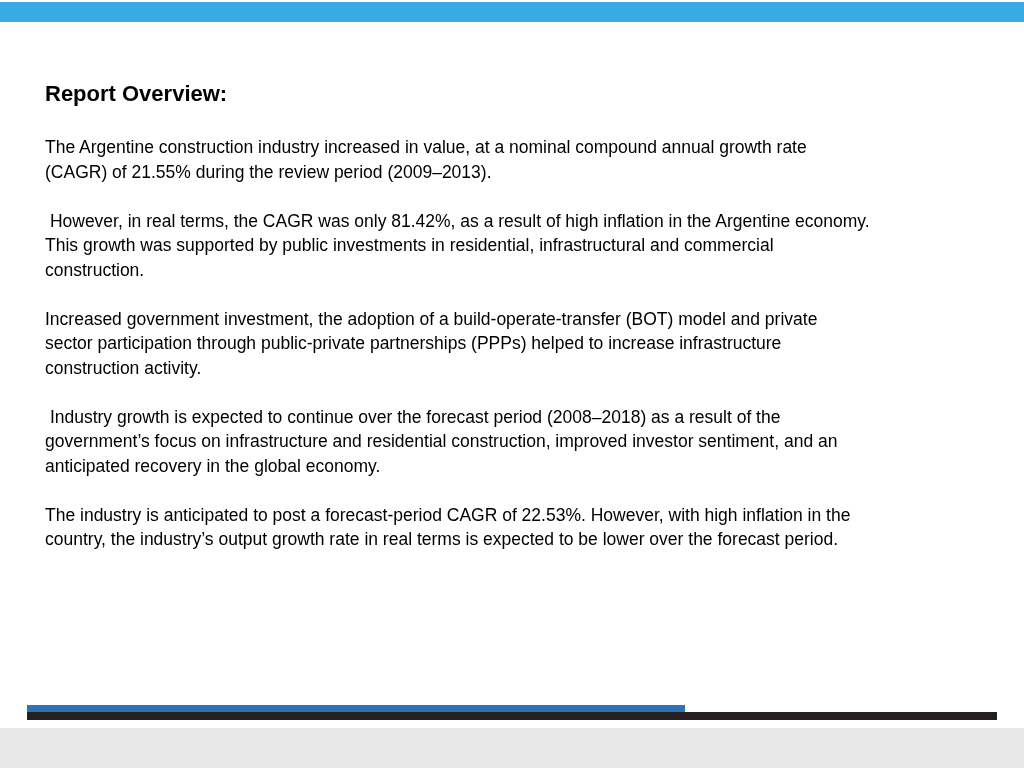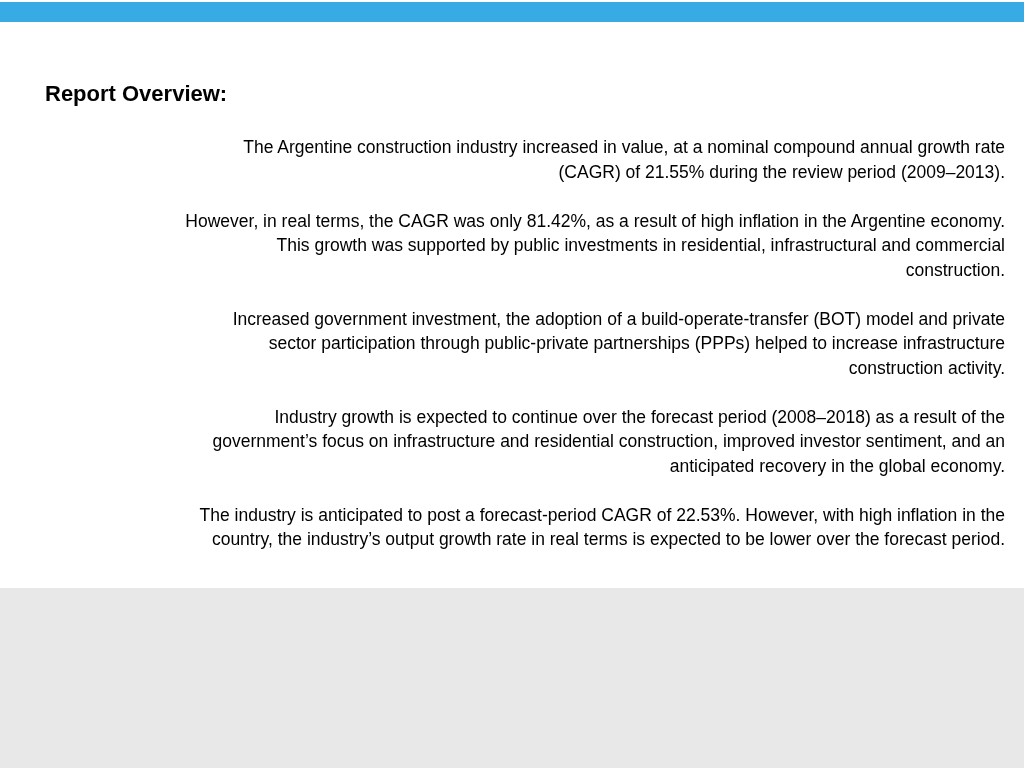--- a/index.html
+++ b/index.html
@@ -1,20 +1,20 @@
 <!DOCTYPE html>
 <html><head>
 <meta charset="utf-8">
 <style>
   * { margin: 0; padding: 0; box-sizing: border-box; }
   html, body { background: #e8e8e8; }
   .slide {
     position: relative;
     width: 1024px;
-    height: 588px;
+    height: 728px;
     background: #ffffff;
     overflow: hidden;
     font-family: "Liberation Sans", sans-serif;
     color: #000;
   }
   .top-bar {
     position: absolute;
     left: 0; top: 2px;
     width: 1024px; height: 20px;
     background: #38abe4;
@@ -30,21 +30,20 @@
     position: absolute;
     left: 45px; top: 135px;
     width: 960px;
     font-size: 17.5px;
     line-height: 24.5px;
     color: #000;
   }
   .content p {
     white-space: pre-wrap;
     margin-bottom: 24.5px;
-    text-align: right;
   }
   .footer-blue-bar {
     position: absolute;
     left: 27px; top: 705px;
     width: 658px; height: 7px;
     background: #2e74b5;
   }
   .footer-dark-bar {
     position: absolute;
     left: 27px; top: 712px;

